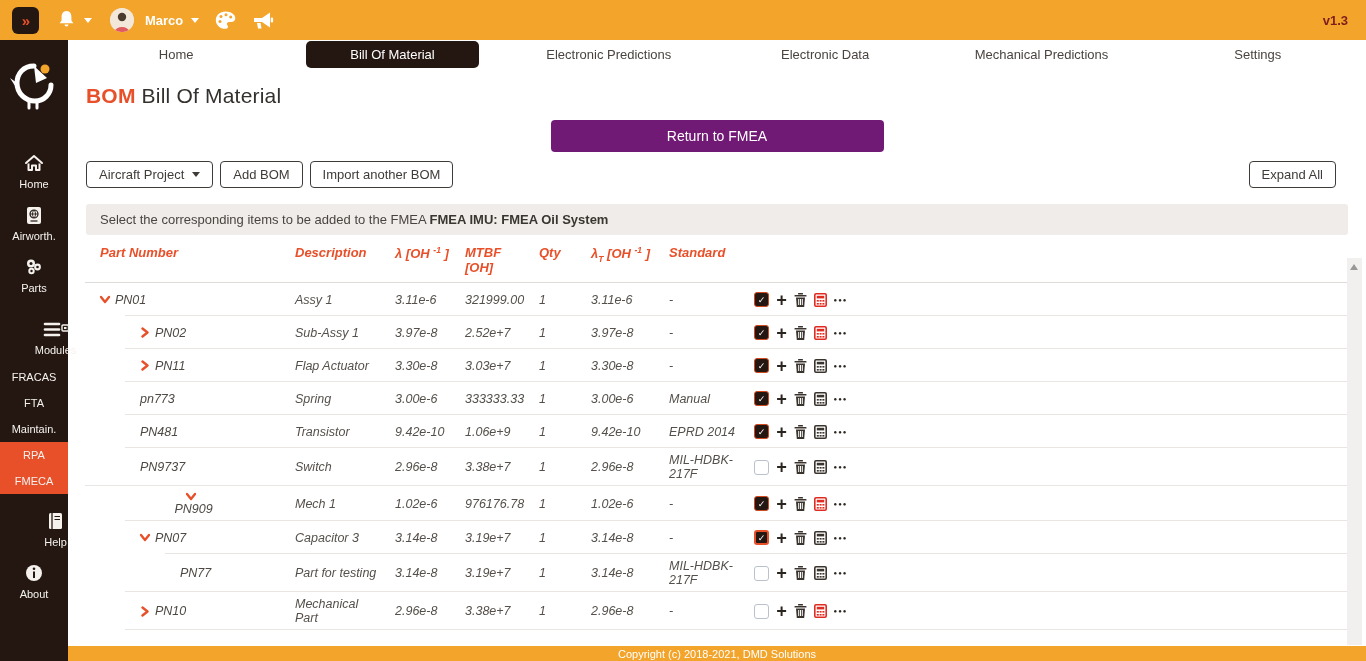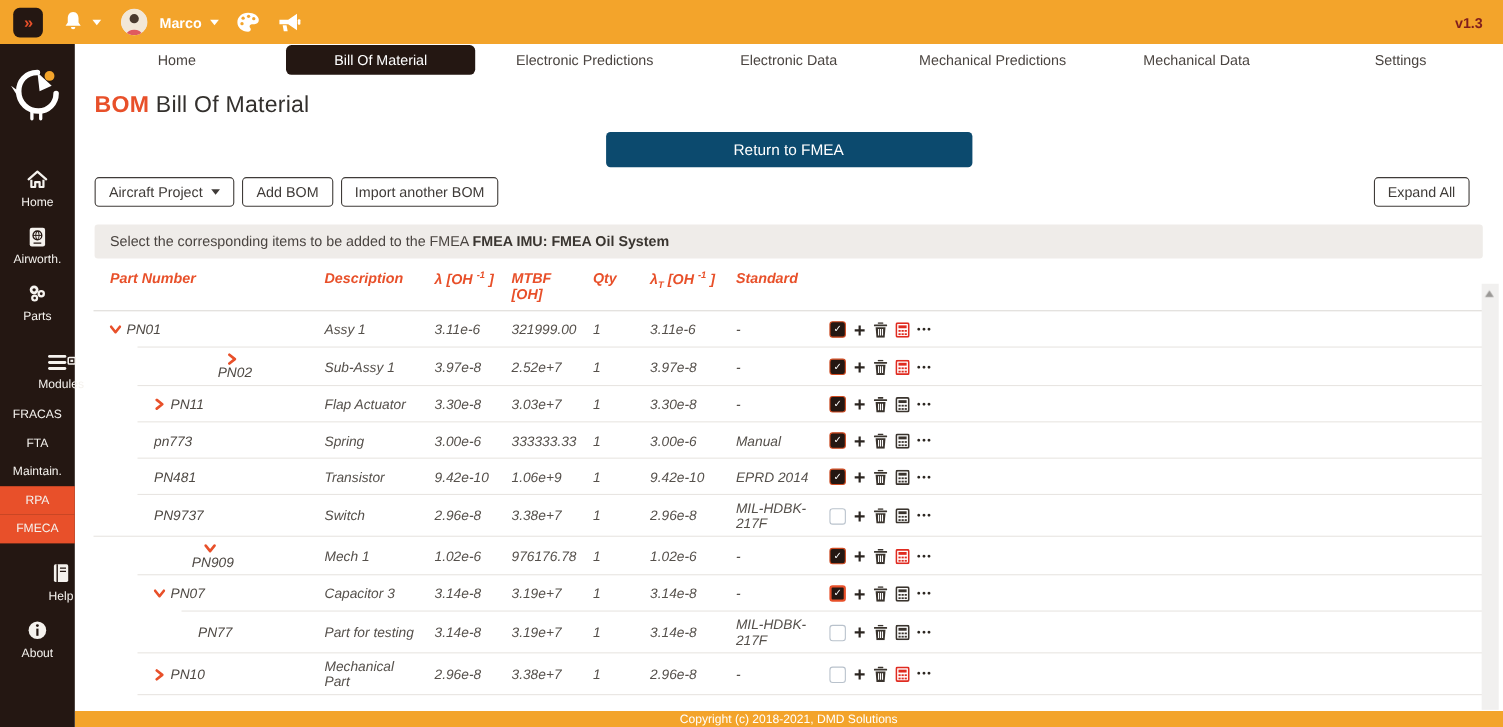--- a/index.html
+++ b/index.html
@@ -38,21 +38,21 @@
   .tabbar { display:flex; height:28px; align-items:stretch; }
   .tab { flex:1; display:flex; align-items:center; justify-content:center; font-size:13px;
     color:#4A4440; cursor:pointer; white-space:nowrap; }
   .tab .tab-pill { padding:6px 10px; }
   .tab.active .tab-pill { background:#241712; color:#fff; border-radius:5px; padding:6px 44px; }
 
   .page-title { margin:16px 0 0 18px; font-size:21px; color:#33302D; font-weight:500; letter-spacing:.2px; }
   .page-title .bom-accent { color:#E8502A; font-weight:800; margin-right:6px; }
 
   .return-row { display:flex; justify-content:center; margin-top:12px; }
-  .return-btn { width:333px; height:32px; background:#0c4a6e; color:#fff; border:none;
+  .return-btn { width:333px; height:32px; background:#701a75; color:#fff; border:none;
     border-radius:4px; font-size:14px; font-family:inherit; cursor:pointer; }
 
   .controls-row { display:flex; align-items:center; margin:9px 18px 0; }
   .ctl-btn { background:#fff; border:1px solid #3F3B38; border-radius:4px; padding:5px 12px;
     font-size:13px; color:#3F3B38; font-family:inherit; cursor:pointer; margin-right:7px;
     display:inline-flex; align-items:center; }
   .ctl-btn .dd-caret { width:0; height:0; border-left:4px solid transparent;
     border-right:4px solid transparent; border-top:5px solid #3F3B38; margin-left:8px; }
   .ctl-right { margin-left:auto; margin-right:12px; }
 
@@ -274,23 +274,20 @@
       <div class="tab">
         <span class="tab-pill">Electronic Predictions</span>
       </div>
       <div class="tab">
         <span class="tab-pill">Electronic Data</span>
       </div>
       <div class="tab">
         <span class="tab-pill">Mechanical Predictions</span>
       </div>
       <div class="tab">
-        <span class="tab-pill">Mechanical Data</span>
-      </div>
-      <div class="tab">
         <span class="tab-pill">Settings</span>
       </div>
     </div>
 
   <h1 class="page-title">
     <span class="bom-accent">BOM</span><span>Bill Of Material</span>
   </h1>
 
   <div class="return-row">
     <button class="return-btn">Return to FMEA</button>
@@ -365,21 +362,21 @@
                   <rect x="5.6" y="10" width="2" height="1.6"></rect>
                   <rect x="8.4" y="10" width="2" height="1.6"></rect>
                 </g>
               </svg>
             </span>
       <span class="act more" style="font-size: 6px;">●●●</span>
     </div>
     <div class="sep" style="left: 40px;"></div>
   </div>
         <div class="trow">
-    <div class="cell c-part" style="padding-left: 55px; flex-direction: column;">
+    <div class="cell c-part" style="padding-left: 55px;">
       <span class="chev">
               <svg width="10" height="11" viewBox="0 0 10 11">
                 <path d="M2.5 1.5 L7.5 5.5 L2.5 9.5" fill="none" stroke="#E8502A" stroke-width="2.4" stroke-linecap="round" stroke-linejoin="round"></path>
               </svg>
             </span>
       <span class="part-label">PN02</span>
     </div>
     <div class="cell c-desc">Sub-Assy 1</div>
     <div class="cell c-lam">3.97e-8</div>
     <div class="cell c-mtbf">2.52e+7</div>

